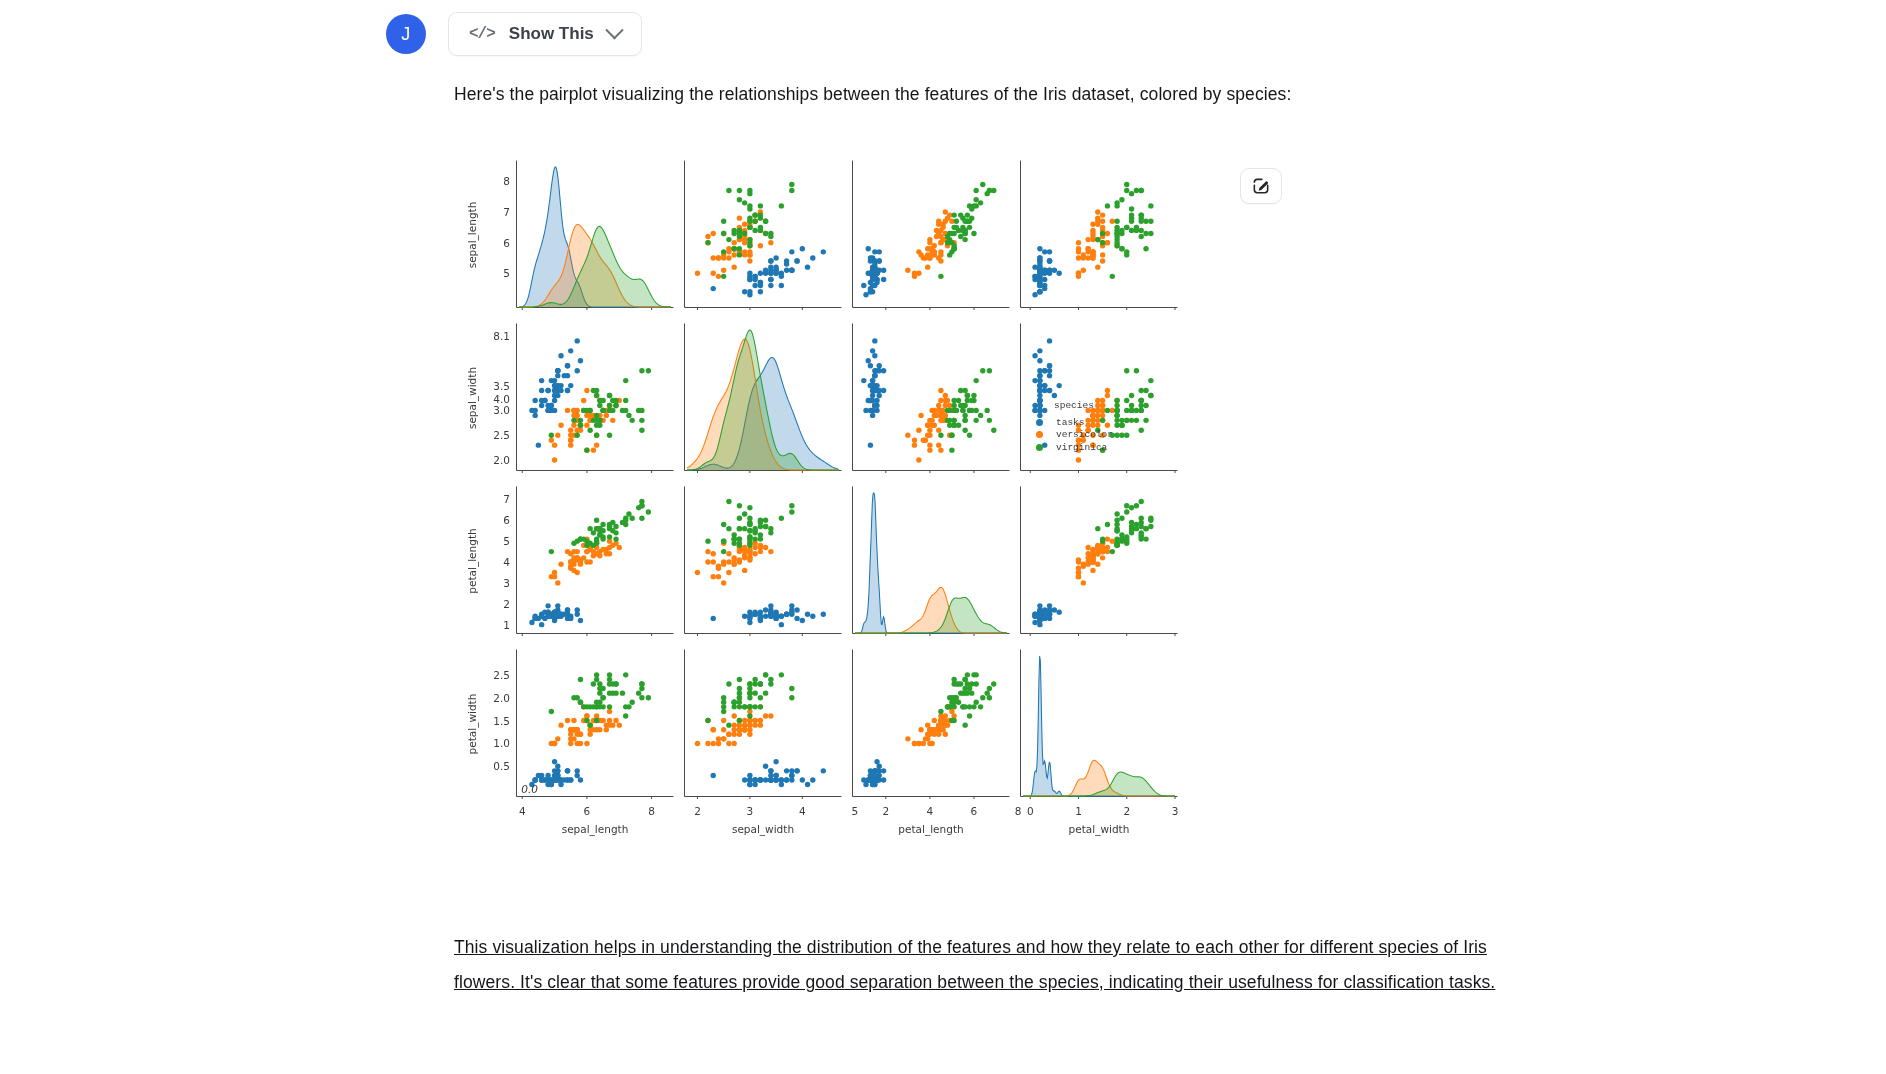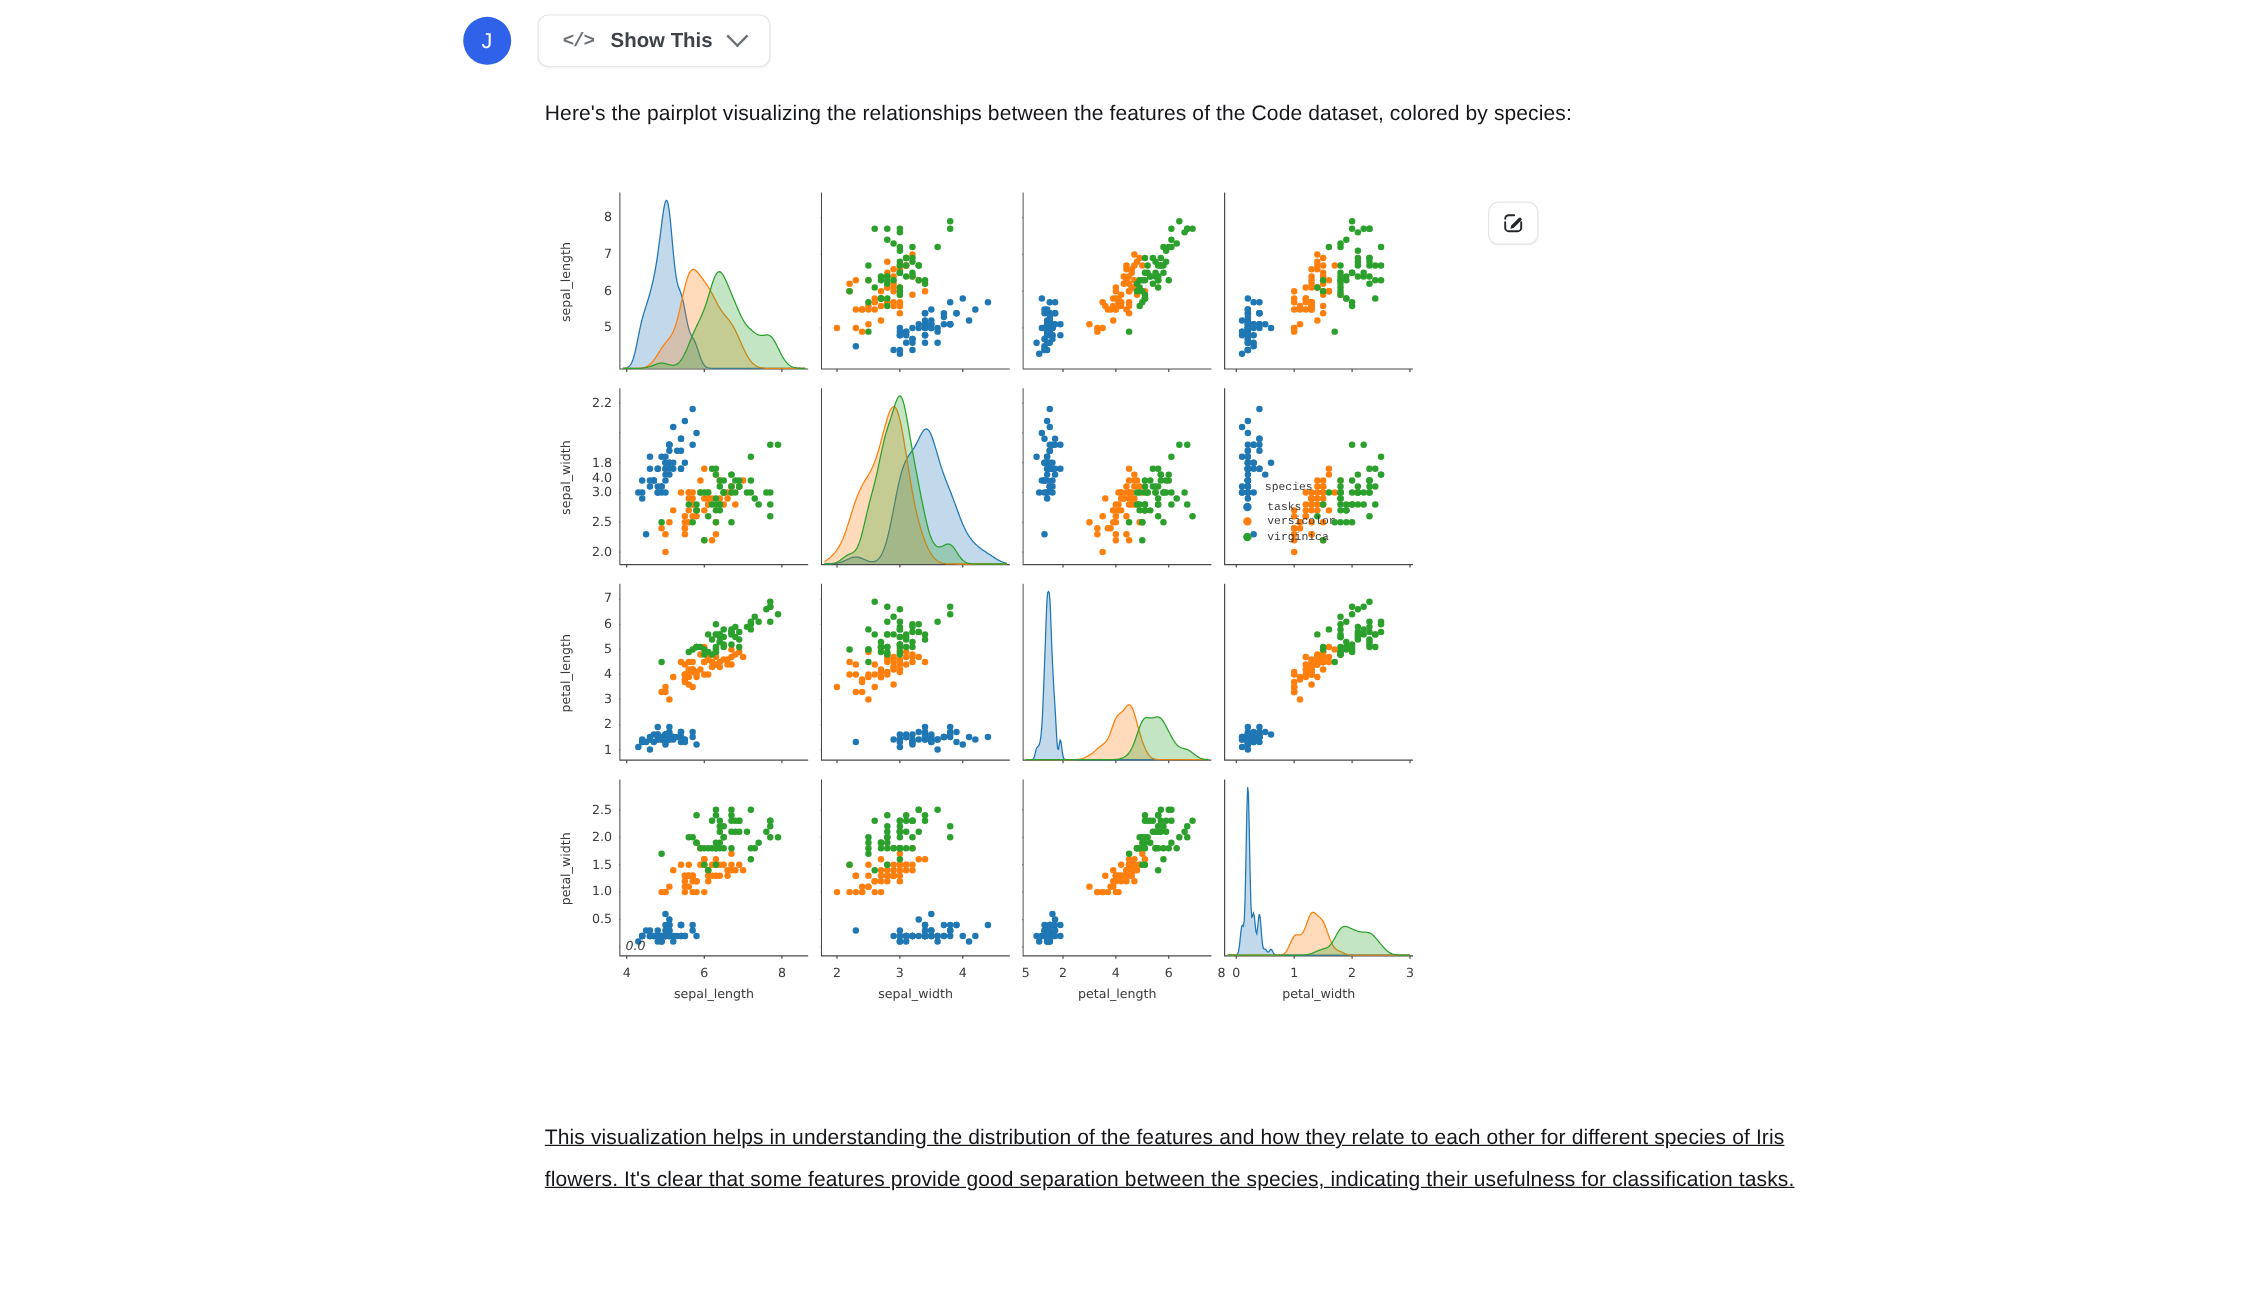--- a/index.html
+++ b/index.html
@@ -118,21 +118,21 @@
 
   <div class="msg-head">
     <div class="avatar">J</div>
     <div class="showcode-btn">
       <span class="code-glyph">&lt;/&gt;</span>
       <span>Show This</span>
       <span class="chev"></span>
     </div>
   </div>
 
-  <div class="para" id="para-top">Here's the pairplot visualizing the relationships between the features of the Code dataset, colored by species:</div>
+  <div class="para" id="para-top">Here's the pairplot visualizing the relationships between the features of the Iris dataset, colored by species:</div>
 
   <div class="edit-btn">
     <svg width="20" height="20" viewBox="0 0 24 24" fill="none">
       <path d="M4 7.5A3.5 3.5 0 0 1 7.5 4H13" stroke="#23262b" stroke-width="1.9" stroke-linecap="round"></path>
       <path d="M20 11v5.5A3.5 3.5 0 0 1 16.5 20h-9A3.5 3.5 0 0 1 4 16.5V11" stroke="#23262b" stroke-width="1.9" stroke-linecap="round"></path>
       <path d="M10 14.4l7.6-7.6a1.7 1.7 0 0 1 2.4 2.4L12.4 16.8l-3.2.8.8-3.2z" fill="#23262b"></path>
     </svg>
   </div>
 
   <div class="figure-wrap">
@@ -2170,23 +2170,23 @@
         <div class="ytick" style="right: 664px; top: 52.0213px;">7</div>
         <div class="ytick" style="right: 664px; top: 21.383px;">8</div>
         <div class="xtick" style="left: 68.234px; top: 645px;">4</div>
         <div class="xtick" style="left: 132.915px; top: 645px;">6</div>
         <div class="xtick" style="left: 197.596px; top: 645px;">8</div>
         <div class="xlab" style="left: 62px; top: 663px;">sepal_length</div>
         <div class="ylab" style="left: 12px; top: 313px;">sepal_width</div>
         <div class="ytick" style="right: 664px; top: 300.069px;">2.0</div>
         <div class="ytick" style="right: 664px; top: 275.241px;">2.5</div>
         <div class="ytick" style="right: 664px; top: 250.414px;">3.0</div>
-        <div class="ytick" style="right: 664px; top: 225.586px;">1.8</div>
+        <div class="ytick" style="right: 664px; top: 225.586px;">3.5</div>
         <div class="ytick" style="right: 664px; top: 200.759px; margin-top: 38px;">4.0</div>
-        <div class="ytick" style="right: 664px; top: 175.931px;">2.2</div>
+        <div class="ytick" style="right: 664px; top: 175.931px;">8.1</div>
         <div class="xtick" style="left: 243.483px; top: 645px;">2</div>
         <div class="xtick" style="left: 295.897px; top: 645px;">3</div>
         <div class="xtick" style="left: 348.31px; top: 645px;">4</div>
         <div class="xtick" style="left: 400.724px; top: 645px;">5</div>
         <div class="xlab" style="left: 230px; top: 663px;">sepal_width</div>
         <div class="ylab" style="left: 12px; top: 476px;">petal_length</div>
         <div class="ytick" style="right: 664px; top: 464.652px;">1</div>
         <div class="ytick" style="right: 664px; top: 443.783px;">2</div>
         <div class="ytick" style="right: 664px; top: 422.913px;">3</div>
         <div class="ytick" style="right: 664px; top: 402.043px;">4</div>

